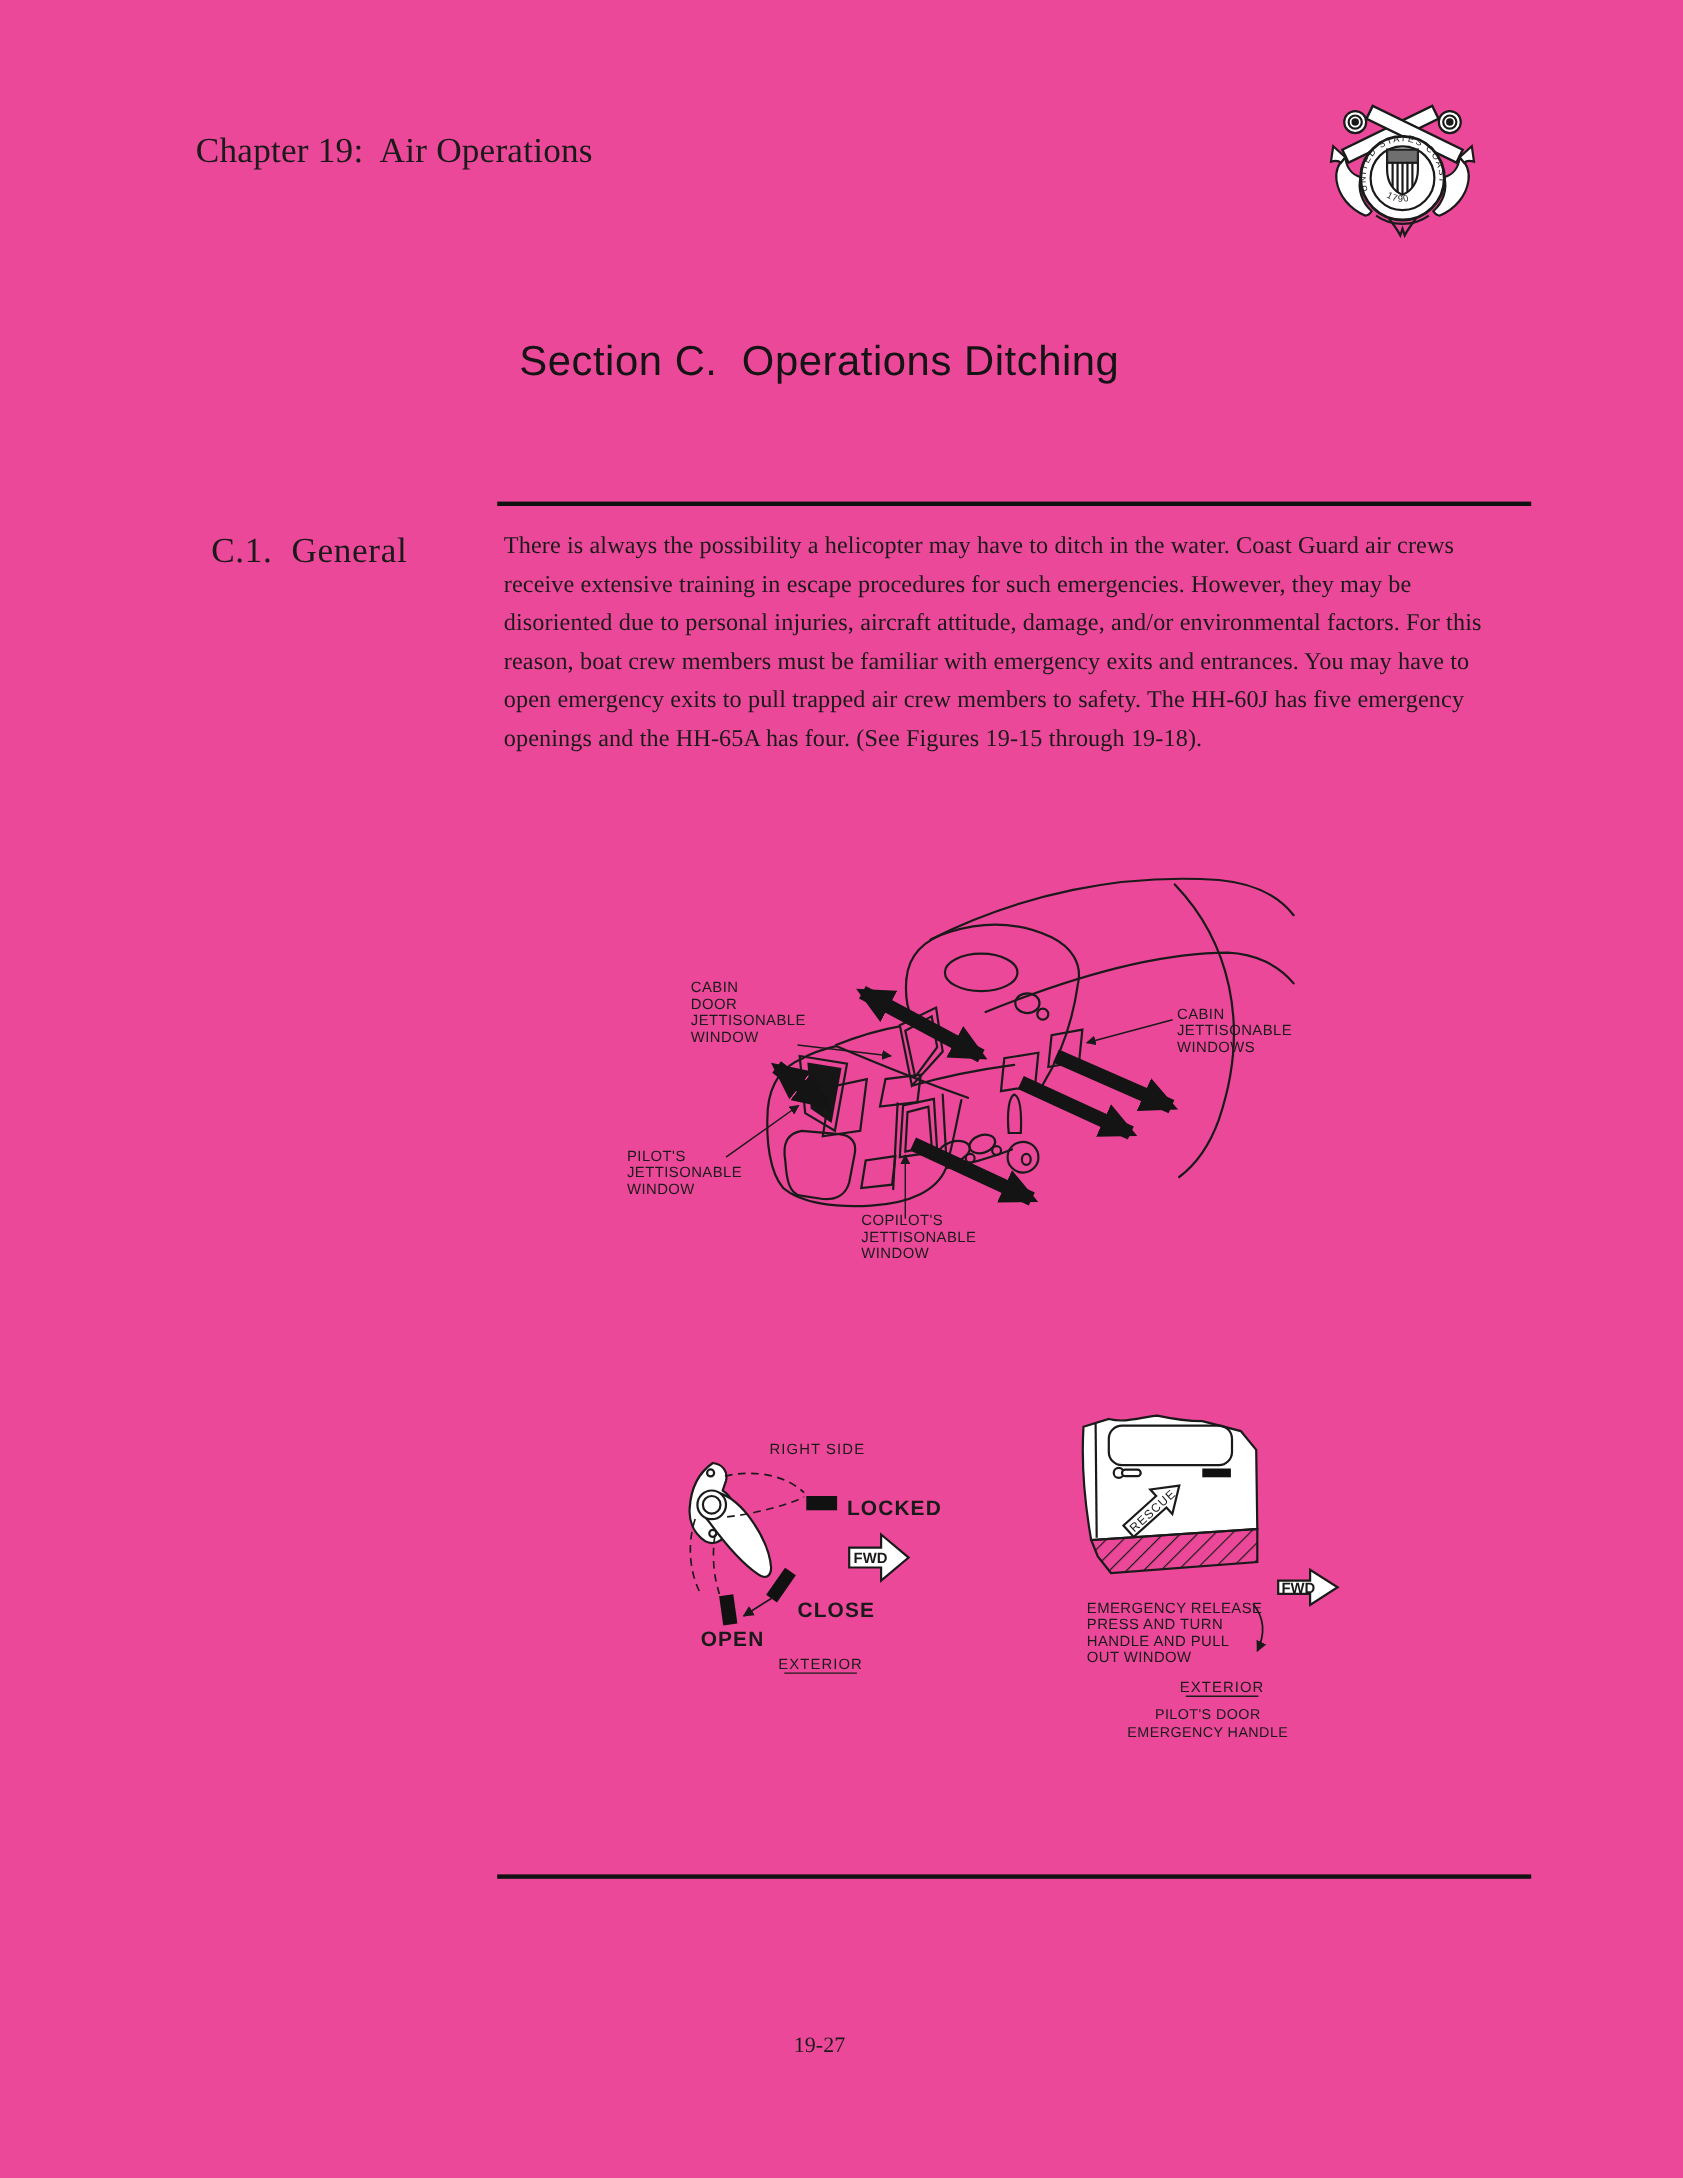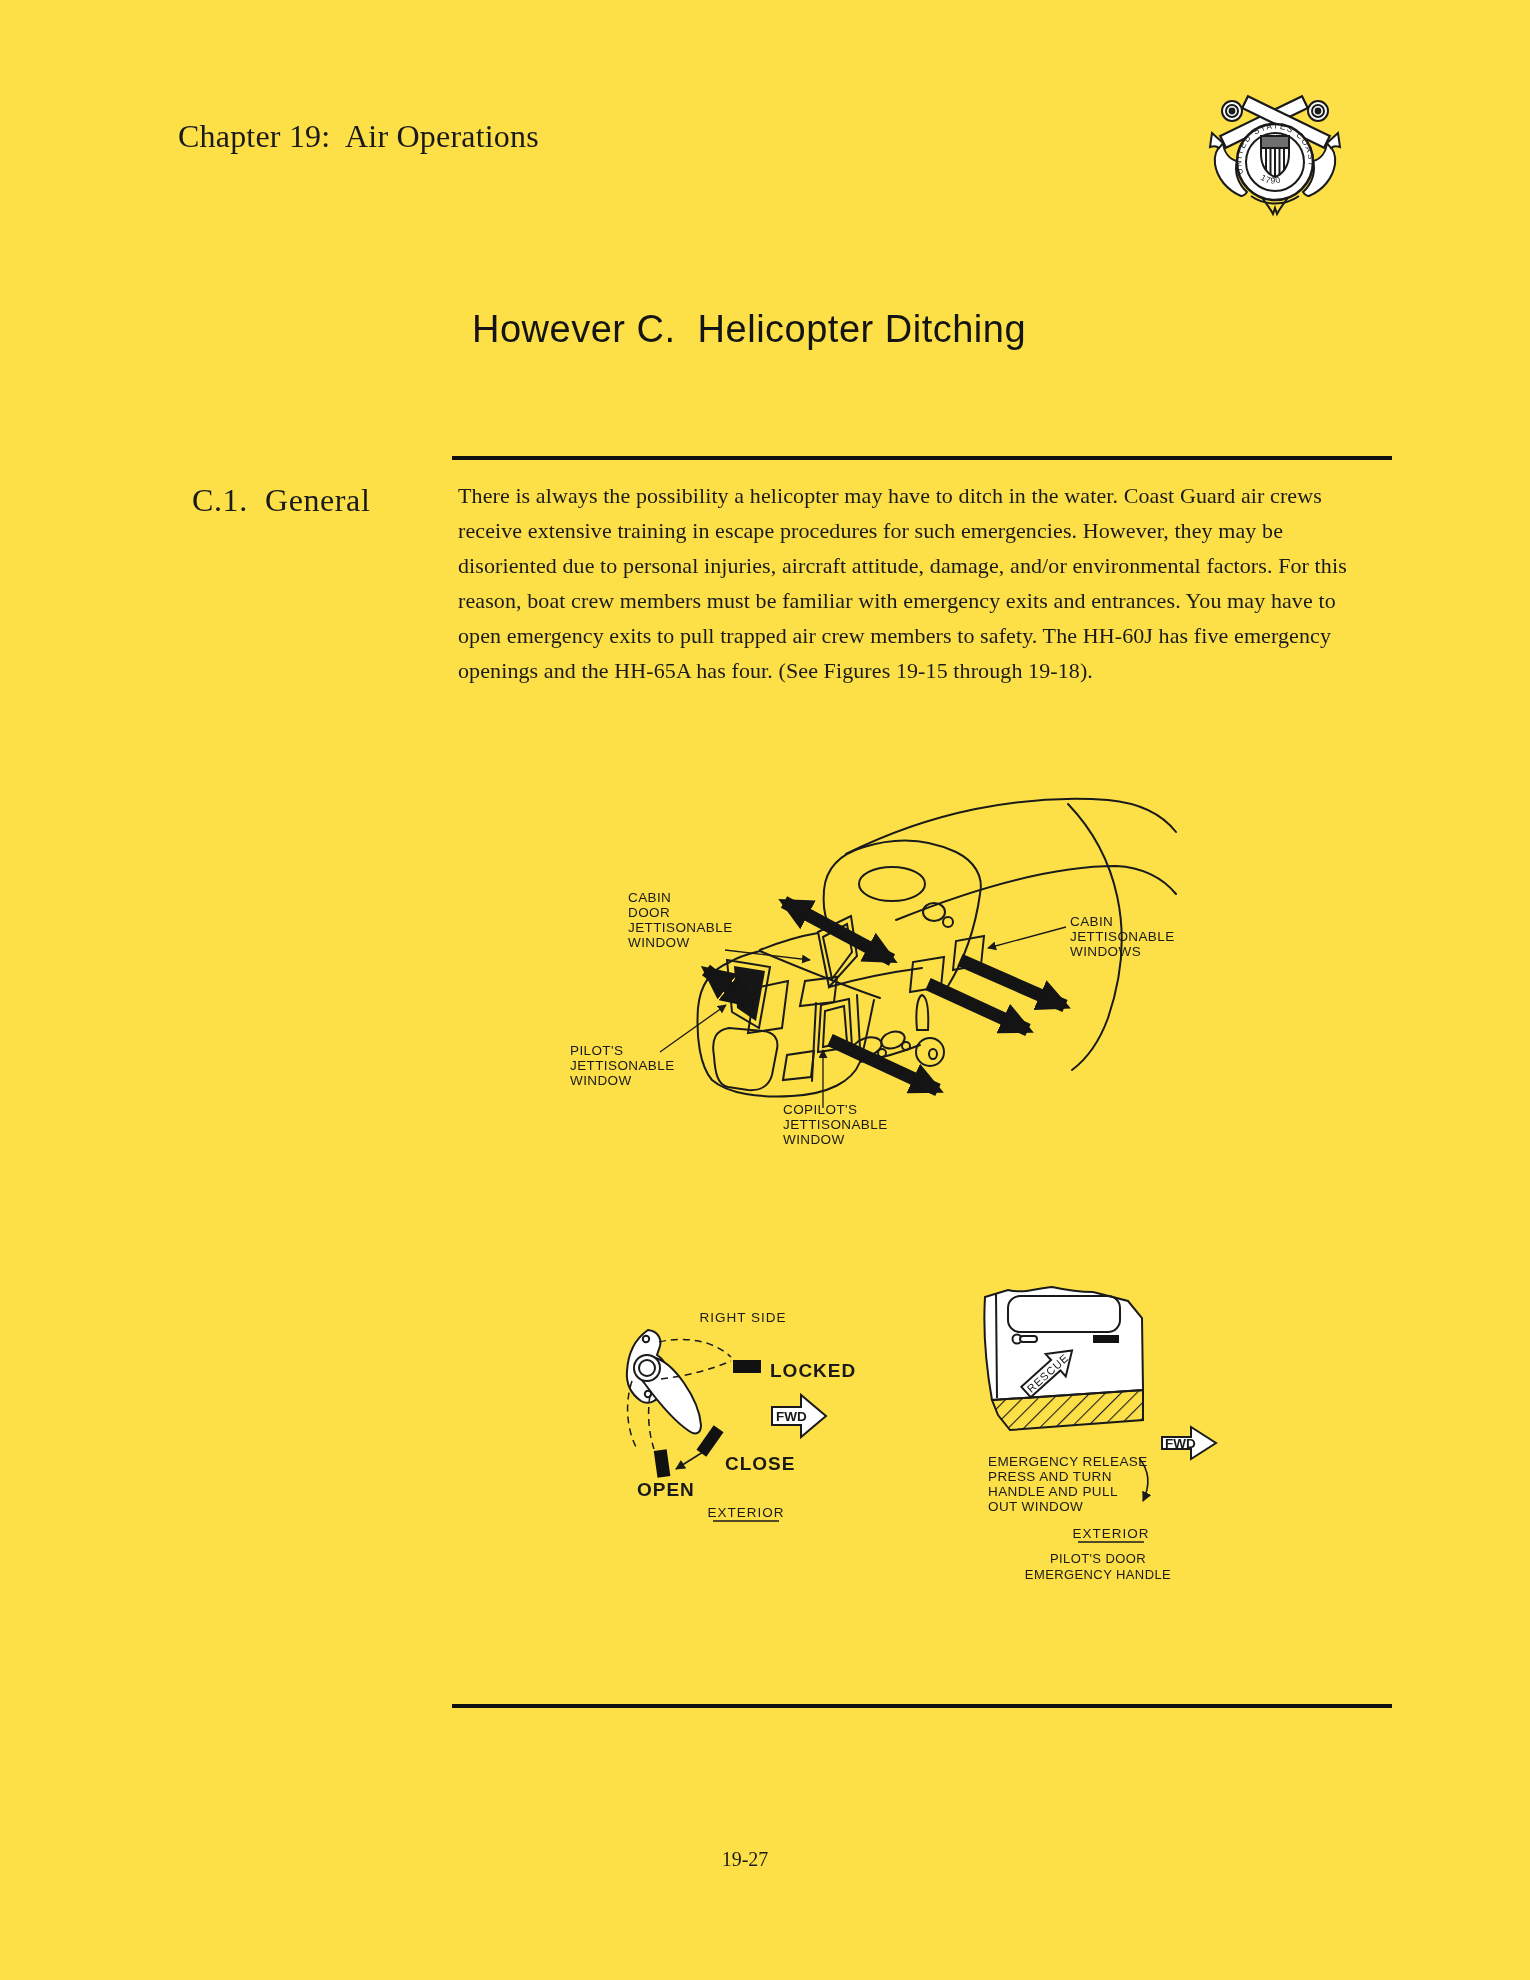--- a/index.html
+++ b/index.html
@@ -1,17 +1,17 @@
 <!DOCTYPE html>
 <html><head>
 <meta charset="utf-8">
 <style>
   html,body{margin:0;padding:0;background:#9a9a9a;}
   .page{
-    position:relative;width:1530px;height:1980px;background:#fde047;
+    position:relative;width:1530px;height:1980px;background:#ec4899;
     margin:0 auto;overflow:hidden;
     font-family:"Liberation Serif", serif;color:#1a1a1a;
   }
   .pre{white-space:pre;}
   .header{position:absolute;left:178px;top:118px;font-size:32px;letter-spacing:.2px;}
   .title{
     position:absolute;left:472px;top:308px;
     font-family:"Liberation Sans", sans-serif;font-size:38px;letter-spacing:.5px;color:#141414;
   }
   .rule{position:absolute;left:452px;width:940px;height:4px;background:#111;}
@@ -86,21 +86,21 @@
       <g stroke="#1a1a1a" stroke-width="2" clip-path="url(#shieldclip)">
         <line x1="61" y1="58" x2="61" y2="87"></line>
           <line x1="65.5" y1="58" x2="65.5" y2="87"></line>
         <line x1="70" y1="58" x2="70" y2="87"></line>
           <line x1="74.5" y1="58" x2="74.5" y2="87"></line>
         <line x1="79" y1="58" x2="79" y2="87"></line>
       </g>
     </g>
   </svg>
 
-  <div class="title pre">However C.  Helicopter Ditching</div>
+  <div class="title pre">Section C.  Operations Ditching</div>
 
   <div class="rule rule-top"></div>
 
   <div class="side-label pre">C.1.  General</div>
   <p class="body">There is always the possibility a helicopter may have to ditch in the water. Coast Guard air crews receive extensive training in escape procedures for such emergencies. However, they may be disoriented due to personal injuries, aircraft attitude, damage, and/or environmental factors. For this reason, boat crew members must be familiar with emergency exits and entrances. You may have to open emergency exits to pull trapped air crew members to safety. The HH-60J has five emergency openings and the HH-65A has four. (See Figures 19-15 through 19-18).</p>
 
   <svg class="heli" width="620" height="370" viewBox="0 0 620 370">
     <defs>
       <marker id="bighead" viewBox="0 0 2.6 2.5" markerWidth="2.6" markerHeight="2.5" refX="2.1" refY="1.25" orient="auto-start-reverse">
         <path d="M0,0 L2.6,1.25 L0,2.5 Z" fill="#141414"></path>

